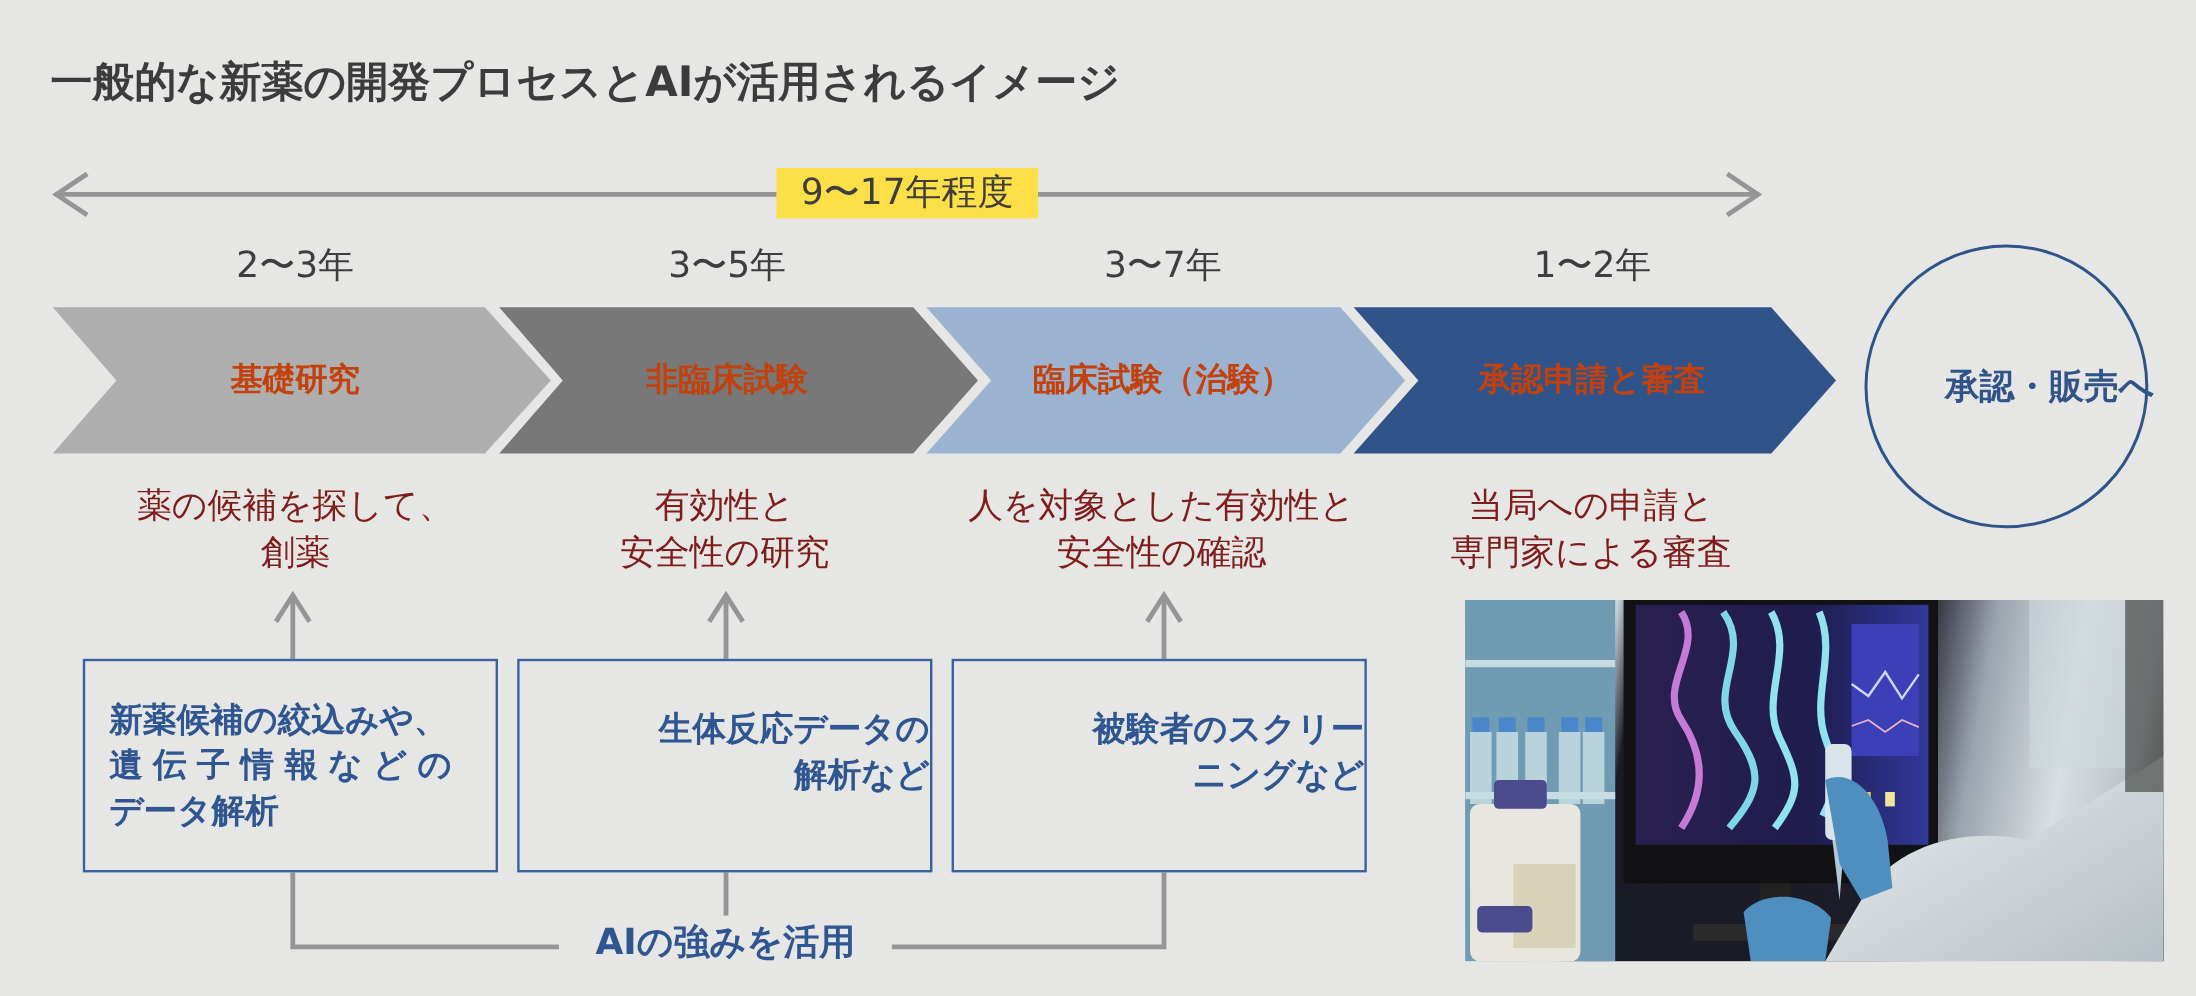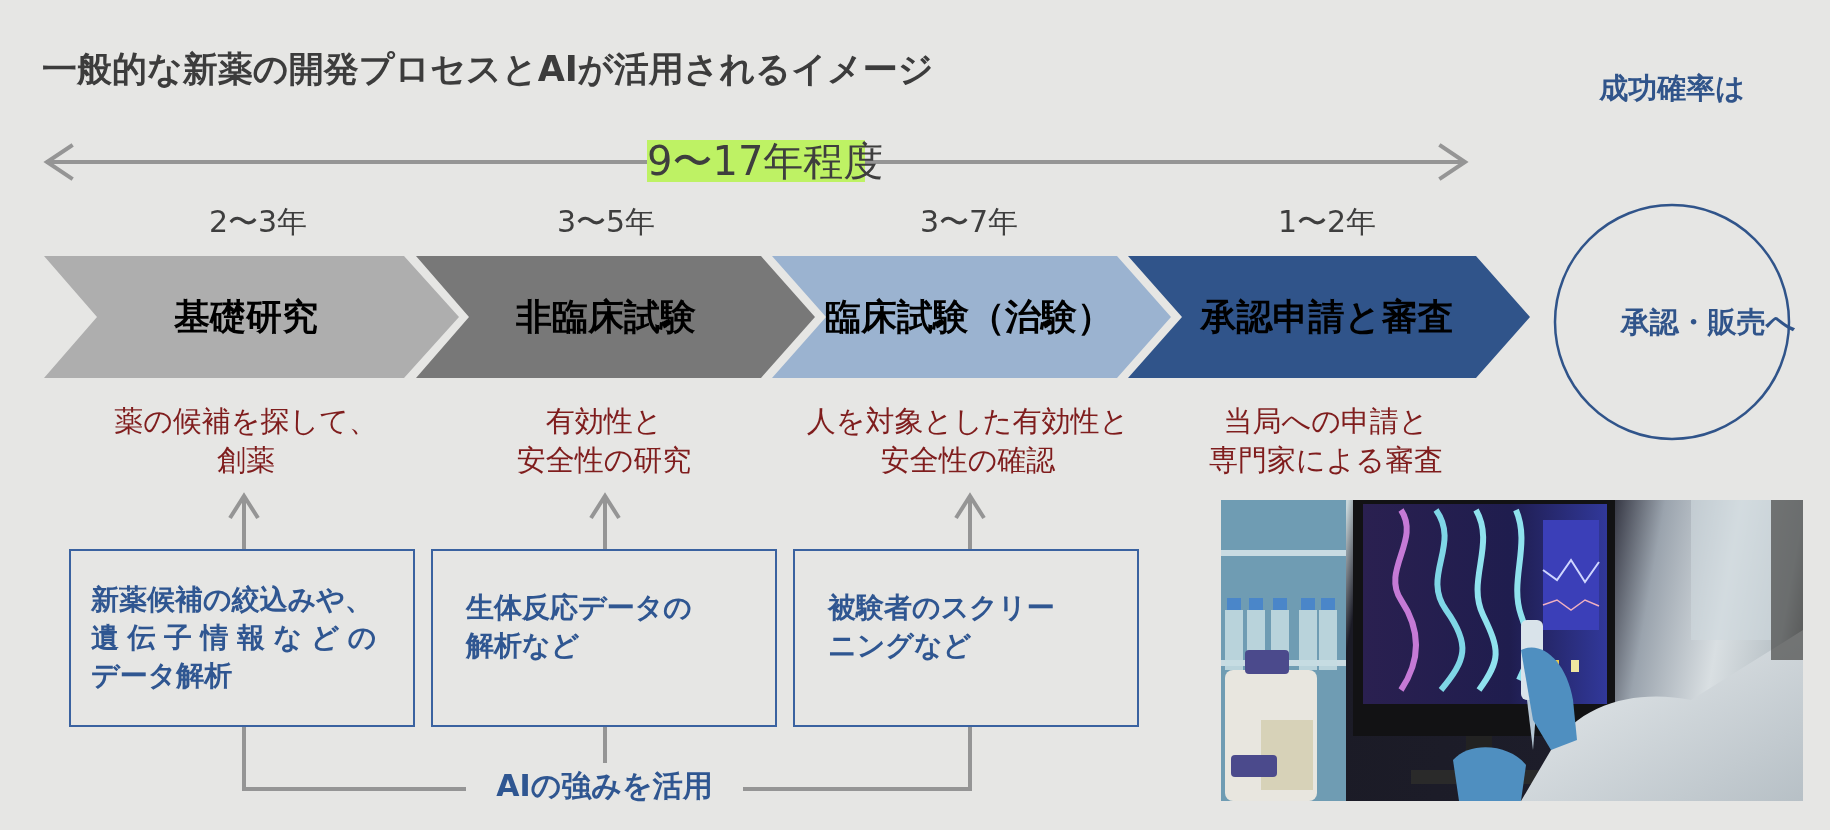--- a/index.html
+++ b/index.html
@@ -7,43 +7,43 @@
     width: 1830px; height: 830px; background: #e6e6e4; position: relative; overflow: hidden;
     font-family: "DejaVu Sans", "Liberation Sans", sans-serif;
   }
   .abs { position: absolute; }
   .title {
     left: 42px; top: 46px; font-size: 35px; font-weight: bold; color: #3c3c3c;
     white-space: nowrap; letter-spacing: 0px; line-height: 46px;
   }
   svg.overlay { position: absolute; left: 0; top: 0; width: 1830px; height: 830px; }
   .total-label {
-    left: 647px; width: 218px; top: 140px; text-align: center; font-size: 40px; color: #3e3e3e;
-    background: #bef264; line-height: 42px; white-space: nowrap;
+    left: 647px; width: 218px; top: 140px; text-align: center; font-size: 30px; color: #3e3e3e;
+    background: #fde047; line-height: 42px; white-space: nowrap;
   }
   .dur {
     top: 202px; width: 300px; text-align: center; font-size: 30px; color: #3e3e3e; line-height: 40px; white-space: nowrap;
   }
   .stage-label {
-    top: 295px; height: 44px; width: 360px; text-align: center; font-size: 36px; font-weight: bold; color: #000000;
+    top: 295px; height: 44px; width: 360px; text-align: center; font-size: 27px; font-weight: bold; color: #c2410c;
     line-height: 44px; white-space: nowrap;
   }
   .desc {
     top: 402px; width: 380px; text-align: center; font-size: 29px; color: #7f1d1d; line-height: 39px;
   }
   .desc span { display: block; white-space: nowrap; }
   .ai-box {
     top: 549px; height: 178px; width: 346px; border: 2px solid #3a62a0; box-sizing: border-box;
     color: #2f5691; font-weight: bold; font-size: 28px; line-height: 38px;
     display: flex; flex-direction: column; justify-content: center;
   }
   .ai-box span { display: block; white-space: nowrap; }
   .ai-box.b1 { padding-left: 20px; }
   .ai-box.b1 .spread { letter-spacing: 8.5px; }
-  .ai-box.b2, .ai-box.b3 { padding-left: 33px; padding-bottom: 22px; }
+  .ai-box.b2, .ai-box.b3 { padding-left: 33px; padding-bottom: 22px; text-align: right; }
   .ai-strength {
     left: 466px; width: 277px; top: 765px; text-align: center; font-size: 30px; font-weight: bold; color: #2f5691;
     background: #e6e6e4; line-height: 42px; white-space: nowrap;
   }
   .rate {
     left: 1532px; width: 280px; top: 68px; text-align: center; font-size: 29px; font-weight: bold; color: #30548a;
     line-height: 41px;
   }
   .rate span { display: block; white-space: nowrap; }
   .circle-label {
@@ -86,21 +86,21 @@
 
   <g stroke="#959595" stroke-width="4" fill="none">
     <polyline points="244,727 244,789 466,789"></polyline>
     <line x1="605" y1="727" x2="605" y2="763"></line>
     <polyline points="743,789 970,789 970,727"></polyline>
   </g>
 </svg>
 
 <div class="abs total-label">9〜17年程度</div>
 
-<div class="abs dur" style="left:108px">2〜3年</div>
+<div class="abs dur" style="left:96px">2〜3年</div>
 <div class="abs dur" style="left:456px">3〜5年</div>
 <div class="abs dur" style="left:819px">3〜7年</div>
 <div class="abs dur" style="left:1177px">1〜2年</div>
 
 <div class="abs stage-label" style="left:66px">基礎研究</div>
 <div class="abs stage-label" style="left:426px">非臨床試験</div>
 <div class="abs stage-label" style="left:789px">臨床試験（治験）</div>
 <div class="abs stage-label" style="left:1147px">承認申請と審査</div>
 
 <div class="abs desc" style="left:56px">
@@ -114,21 +114,20 @@
 <div class="abs desc" style="left:778px">
   <span>人を対象とした有効性と</span>
   <span>安全性の確認</span>
 </div>
 <div class="abs desc" style="left:1136px">
   <span>当局への申請と</span>
   <span>専門家による審査</span>
 </div>
 
 <div class="abs rate">
-  <span>成功確率は</span>
 </div>
 
 <div class="abs circle-label">承認・販売へ</div>
 
 <div class="abs ai-box b1" style="left:69px">
   <span>新薬候補の絞込みや、</span>
   <span class="spread">遺伝子情報などの</span>
   <span>データ解析</span>
 </div>
 <div class="abs ai-box b2" style="left:431px">

